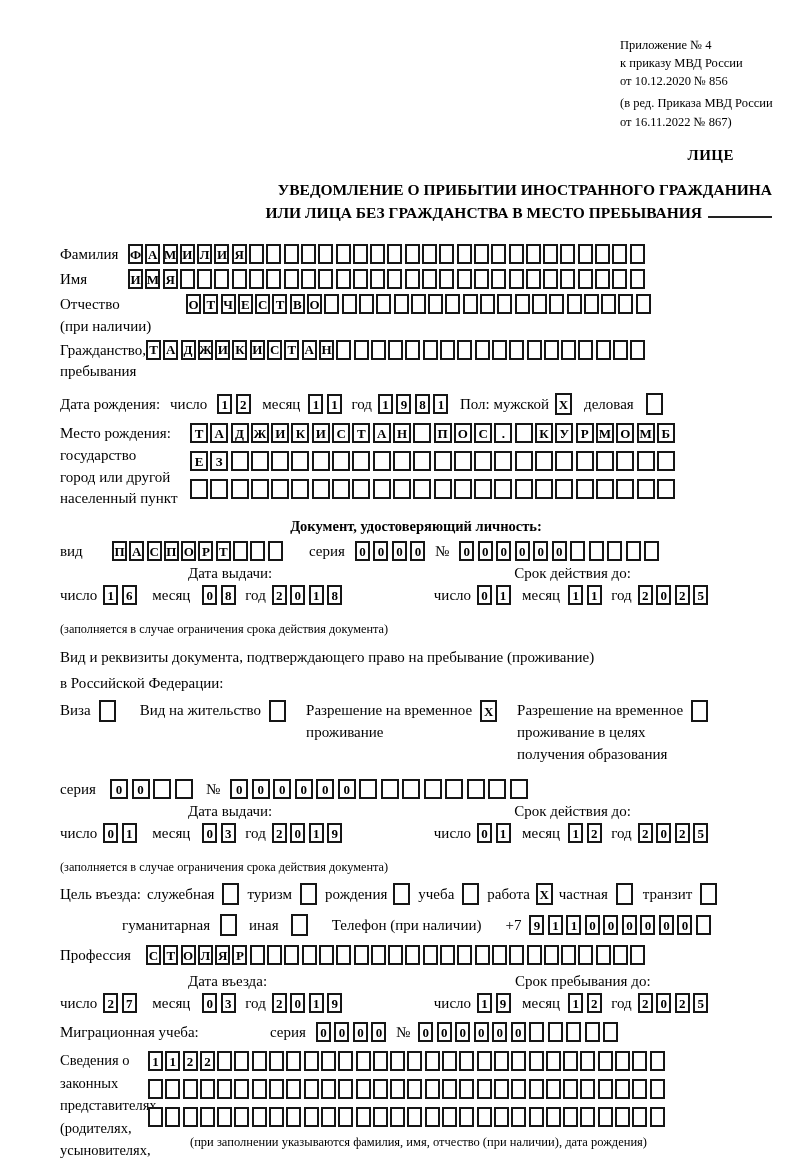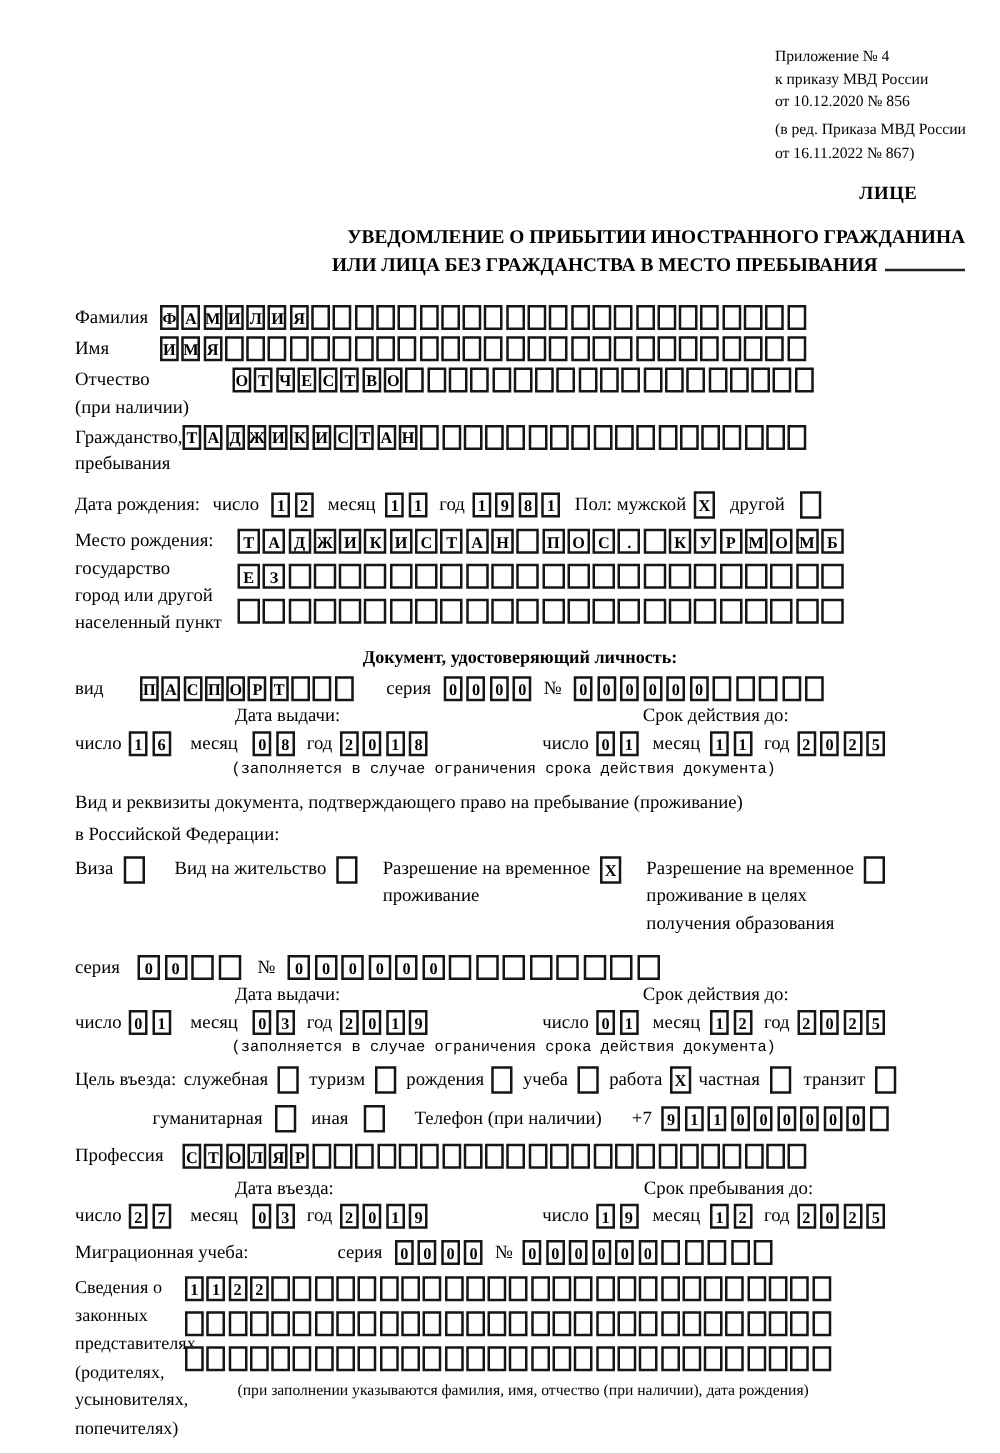--- a/index.html
+++ b/index.html
@@ -43,21 +43,21 @@
   .ml12 { margin-left: 12px; } .ml14 { margin-left: 14px; }
   .ml20 { margin-left: 20px; } .ml24 { margin-left: 24px; }
   .pre { white-space: pre-line; line-height: 1.45; }
 
   .rowstack .cells { display: flex; margin-bottom: 8px; }
 
   .doc-heading { text-align: center; font-weight: bold; font-size: 14.5px; margin-top: 8px; }
 
   .dates-heads { display: flex; margin-top: 4px; font-size: 15px; }
   .dates-row { display: flex; align-items: center; margin-top: 3px; }
-  .note { font-size: 12.3px; text-align: center; padding-right: 26px; margin-top: 3px; font-family: Liberation Mono, monospace; }
+  .note { font-size: 12.3px; text-align: left; padding-right: 26px; margin-top: 17px; }
 
   .opt { display: inline-flex; align-items: flex-start; }
   .opt .olabel { text-align: left; line-height: 1.45; }
   .opt .checkbox { margin-left: 8px; margin-top: 0; }
 
   .bottom-note { font-size: 12.5px; margin-top: 6px; padding-left: 160px; }
 </style>
 </head>
 <body>
 
@@ -237,21 +237,21 @@
       <span class="cells gap ml6">
           <span class="cell">1</span>
           <span class="cell">9</span>
           <span class="cell">8</span>
           <span class="cell">1</span>
         </span>
       <span class="ml8">Пол: мужской</span>
       <span class="cells checkbox ml6">
           <span class="cell">X</span>
         </span>
-      <span class="ml12">другой</span>
+      <span class="ml12">деловая</span>
       <span class="cells checkbox ml12">
           <span class="cell"></span>
         </span>
     </div>
 
     <div class="frow-top" style="margin-top:8px">
       <span class="flabel pre" style="width:130px">Место рождения:
 государство
 город или другой
 населенный пункт</span>

